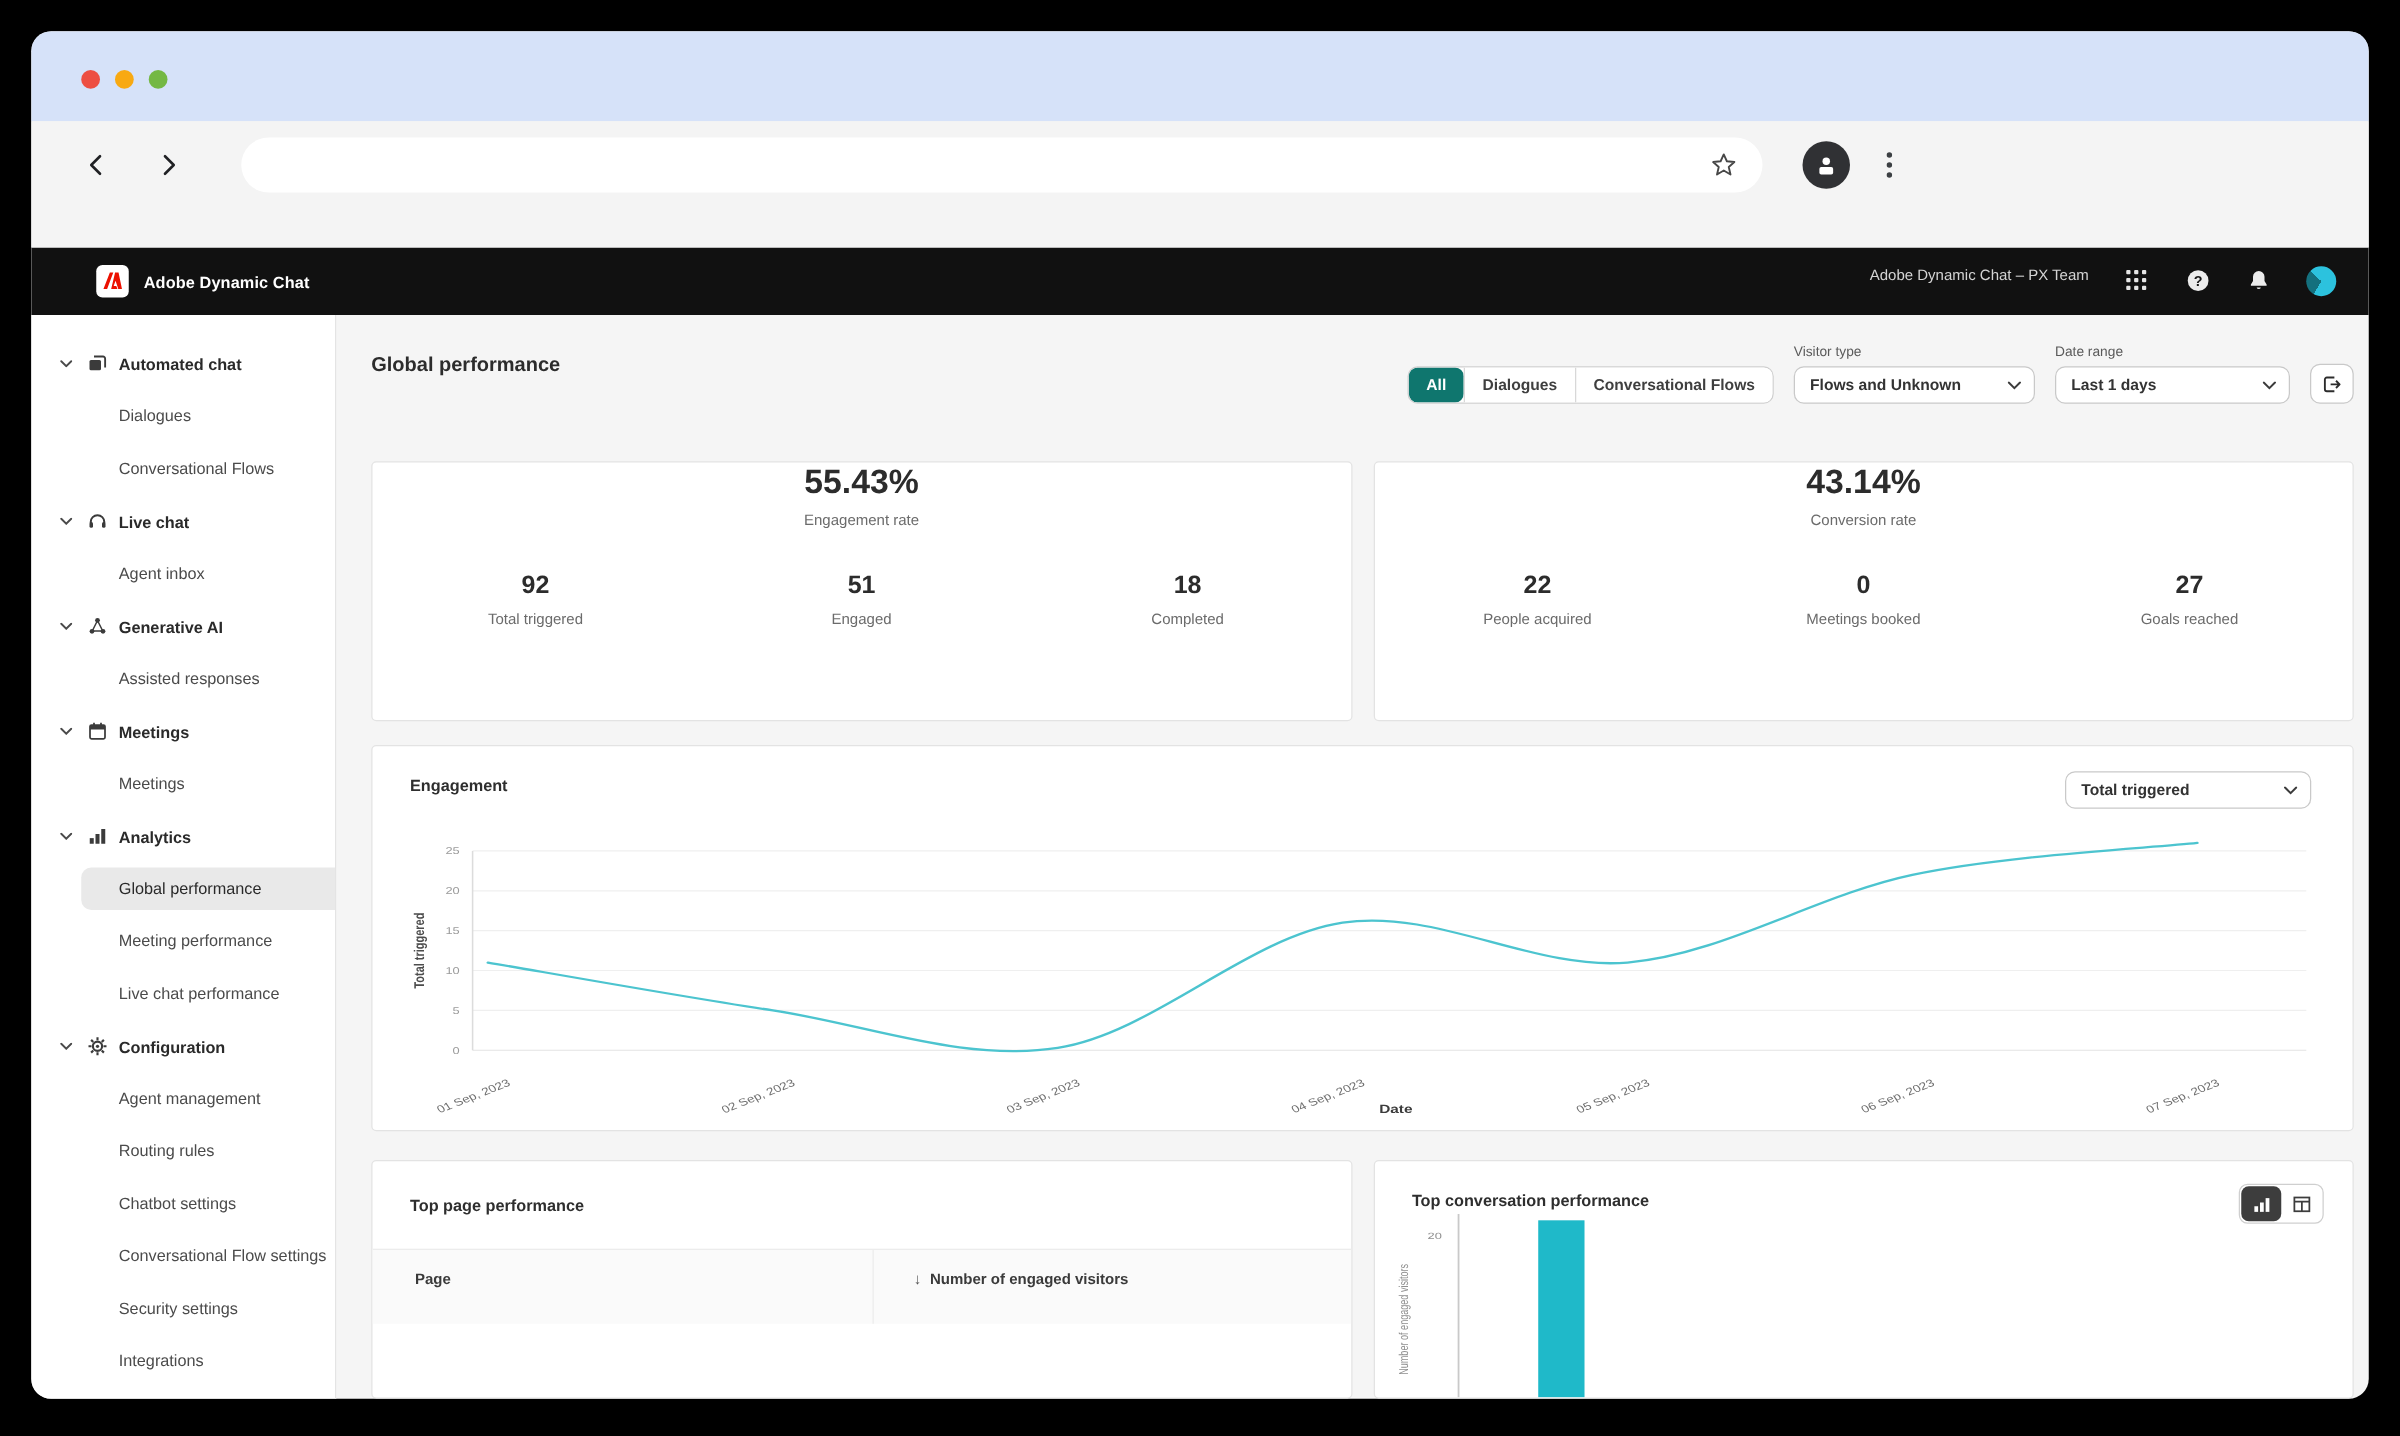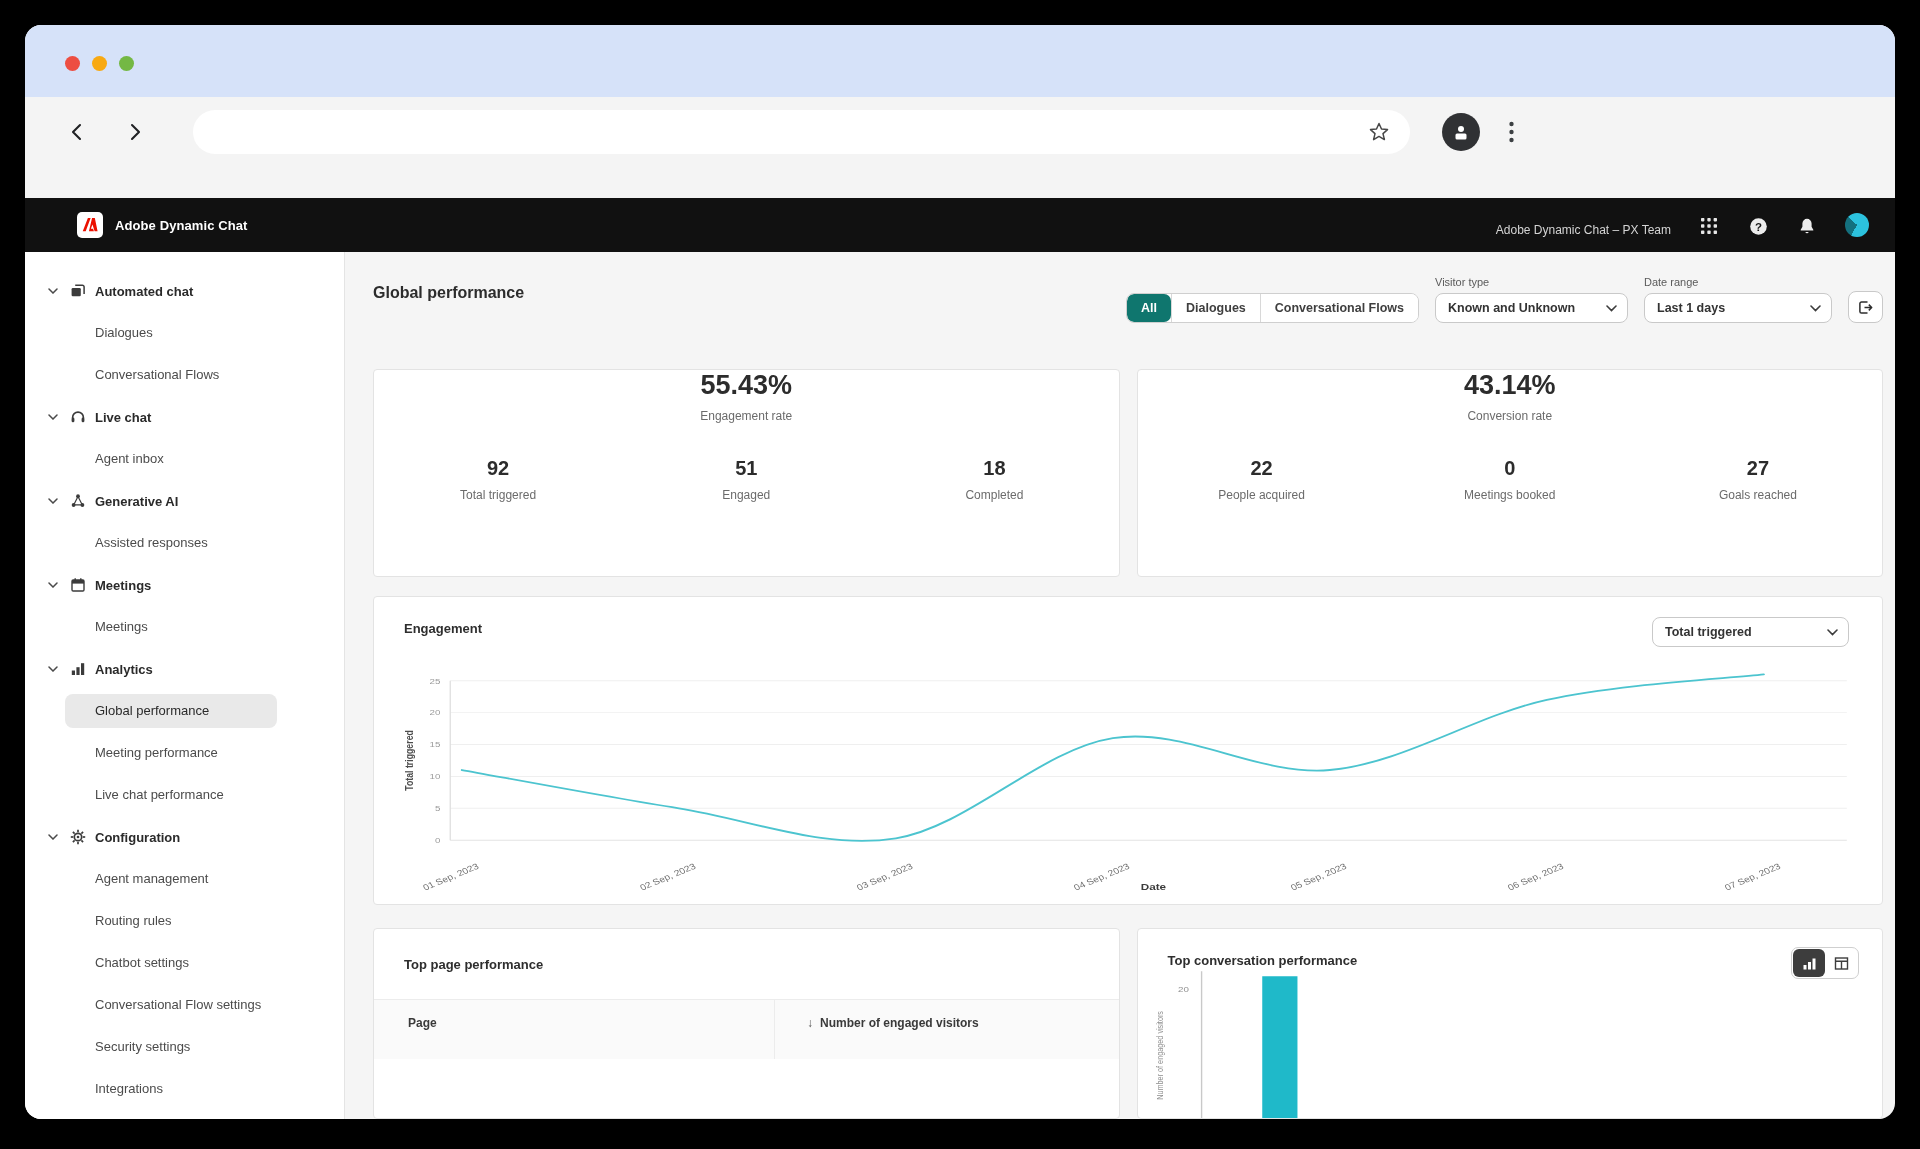--- a/index.html
+++ b/index.html
@@ -15,29 +15,29 @@
   .toolbar { height:101px; background:#f4f4f4; position:relative; flex:0 0 auto; }
   .navbtn { position:absolute; top:16px; width:38px; height:38px; display:flex; align-items:center; justify-content:center; cursor:pointer; }
   .addressbar { position:absolute; left:168px; top:13px; width:1217px; height:44px; background:#fff; border-radius:22px; display:flex; align-items:center; justify-content:flex-end; padding-right:20px; }
   .tool-avatar { position:absolute; left:1417px; top:16px; width:38px; height:38px; border-radius:50%; background:#303134; display:flex; align-items:center; justify-content:center; }
   .kebab { position:absolute; left:1472px; top:16px; width:28px; height:38px; display:flex; align-items:center; justify-content:center; }
 
   
   .appheader { height:54px; background:#111; display:flex; align-items:center; padding:0 26px 0 52px; flex:0 0 auto; }
   .logo-box { width:26px; height:26px; background:#fff; border-radius:5px; display:flex; align-items:center; justify-content:center; }
   .product-name { color:#fff; font-size:13px; font-weight:700; margin-left:12px; letter-spacing:.1px; }
-  .apph-right { margin-left:auto; display:flex; align-items:flex-end; gap:27px; }
+  .apph-right { margin-left:auto; display:flex; align-items:flex-start; gap:27px; }
   .workspace { color:#d4d4d4; font-size:12px; }
   .apph-icon { width:22px; height:22px; display:flex; align-items:center; justify-content:center; cursor:pointer; }
   .avatar-app { width:24px; height:24px; border-radius:50%;
     background:conic-gradient(from 210deg at 50% 50%, #14707e 0 105deg, #2cc2de 105deg 360deg); }
 
   
   .appbody { flex:1; display:flex; min-height:0; }
-  .sidebar { width:320px; background:#fff; border-right:1px solid #e4e4e4; padding-top:19px; overflow:hidden; flex:0 0 auto; }
+  .sidebar { width:244px; background:#fff; border-right:1px solid #e4e4e4; padding-top:19px; overflow:hidden; flex:0 0 auto; }
   .sect { height:34px; display:flex; align-items:center; padding-left:23px; margin:3px 0 8px 0; cursor:pointer; }
   .sect .chev { width:10px; margin-right:12px; display:flex; }
   .sect .sicon { width:16px; height:16px; margin-right:9px; display:flex; }
   .sect .slabel { font-size:13px; font-weight:700; color:#2a2a2a; }
   .child { height:34px; line-height:34px; margin:0 0 8px 40px; width:212px; padding-left:30px;
            font-size:13px; color:#4b4b4b; border-radius:8px; cursor:pointer; white-space:nowrap; }
   .child.selected { background:#e9e9e9; color:#2a2a2a; }
 
   .main { flex:1; padding:0 12px 0 28px; overflow:hidden; display:flex; flex-direction:column; }
 
@@ -293,21 +293,21 @@
           <div class="pagetitle">Global performance</div>
           <div class="controls">
             <div class="seggroup">
               <div class="segbtn selected">All</div>
               <div class="segbtn">Dialogues</div>
               <div class="segbtn">Conversational Flows</div>
             </div>
             <div class="ctlblock">
               <div class="ctllabel">Visitor type</div>
               <div class="select" style="width:193px">
-                <span class="val">Known and Unknown</span>
+                <span class="val">Flows and Unknown</span>
                 <svg width="11" height="7" viewBox="0 0 11 7">
                     <path d="M1 1 L5.5 5.5 L10 1" fill="none" stroke="#3c3c3c" stroke-width="1.6" stroke-linecap="round"></path>
                   </svg>
               </div>
             </div>
             <div class="ctlblock">
               <div class="ctllabel">Date range</div>
               <div class="select" style="width:188px">
                 <span class="val">Last 1 days</span>
                 <svg width="11" height="7" viewBox="0 0 11 7">

